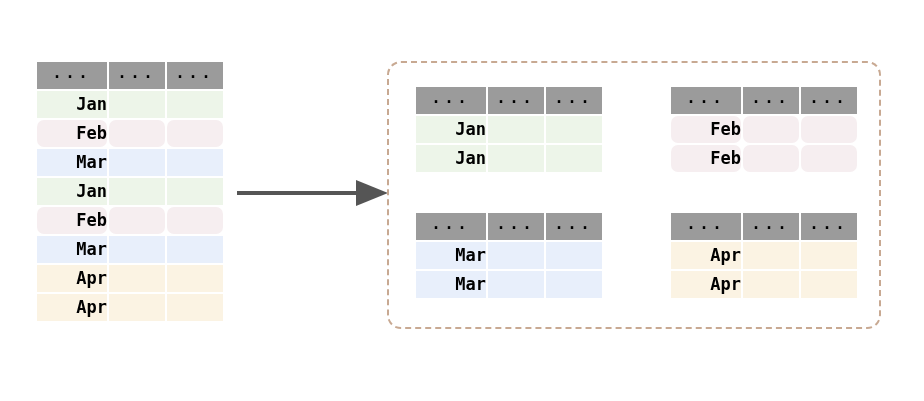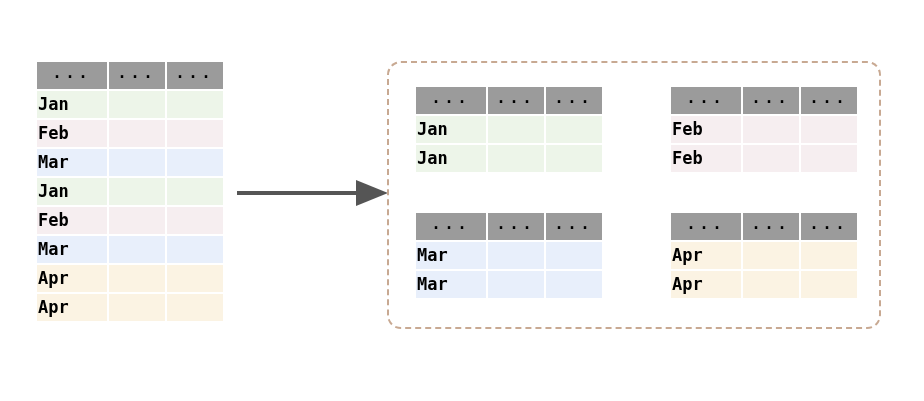--- a/index.html
+++ b/index.html
@@ -27,23 +27,23 @@
     line-height: 27px;
     color: #000000;
   }
   .cell.hdr {
     background: var(--header);
     text-align: center;
     font-size: 15px;
     letter-spacing: 4px;
     line-height: 22px;
   }
-  .cell.lbl { padding-left: 1px; }
+  .cell.lbl { padding-left: 1px; text-align: right; }
   .jan { background: var(--jan); }
-  .feb { background: var(--feb); }
+  .feb { background: var(--feb); border-radius: 7px; }
   .mar { background: var(--mar); }
   .apr { background: var(--apr); }
 
   .main-table { left: 37px; top: 62px; }
 
   
   .arrow-line {
     position: absolute;
     left: 237px;
     top: 191px;

